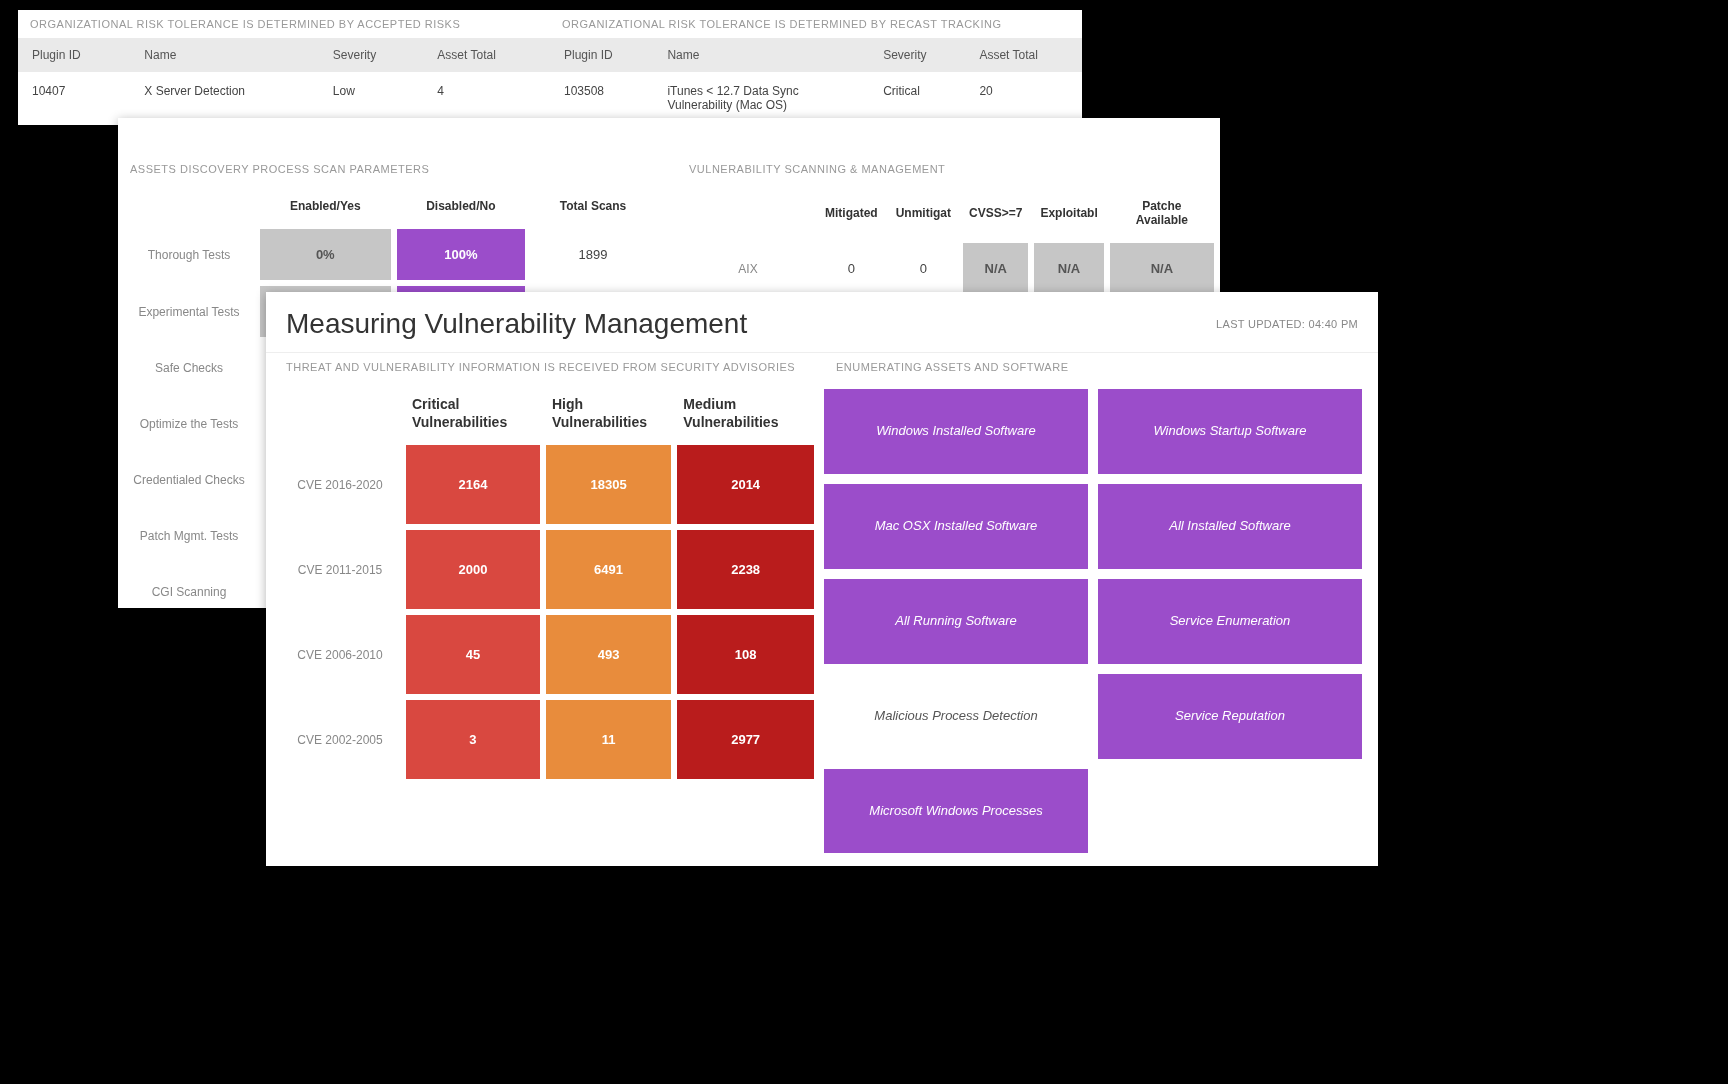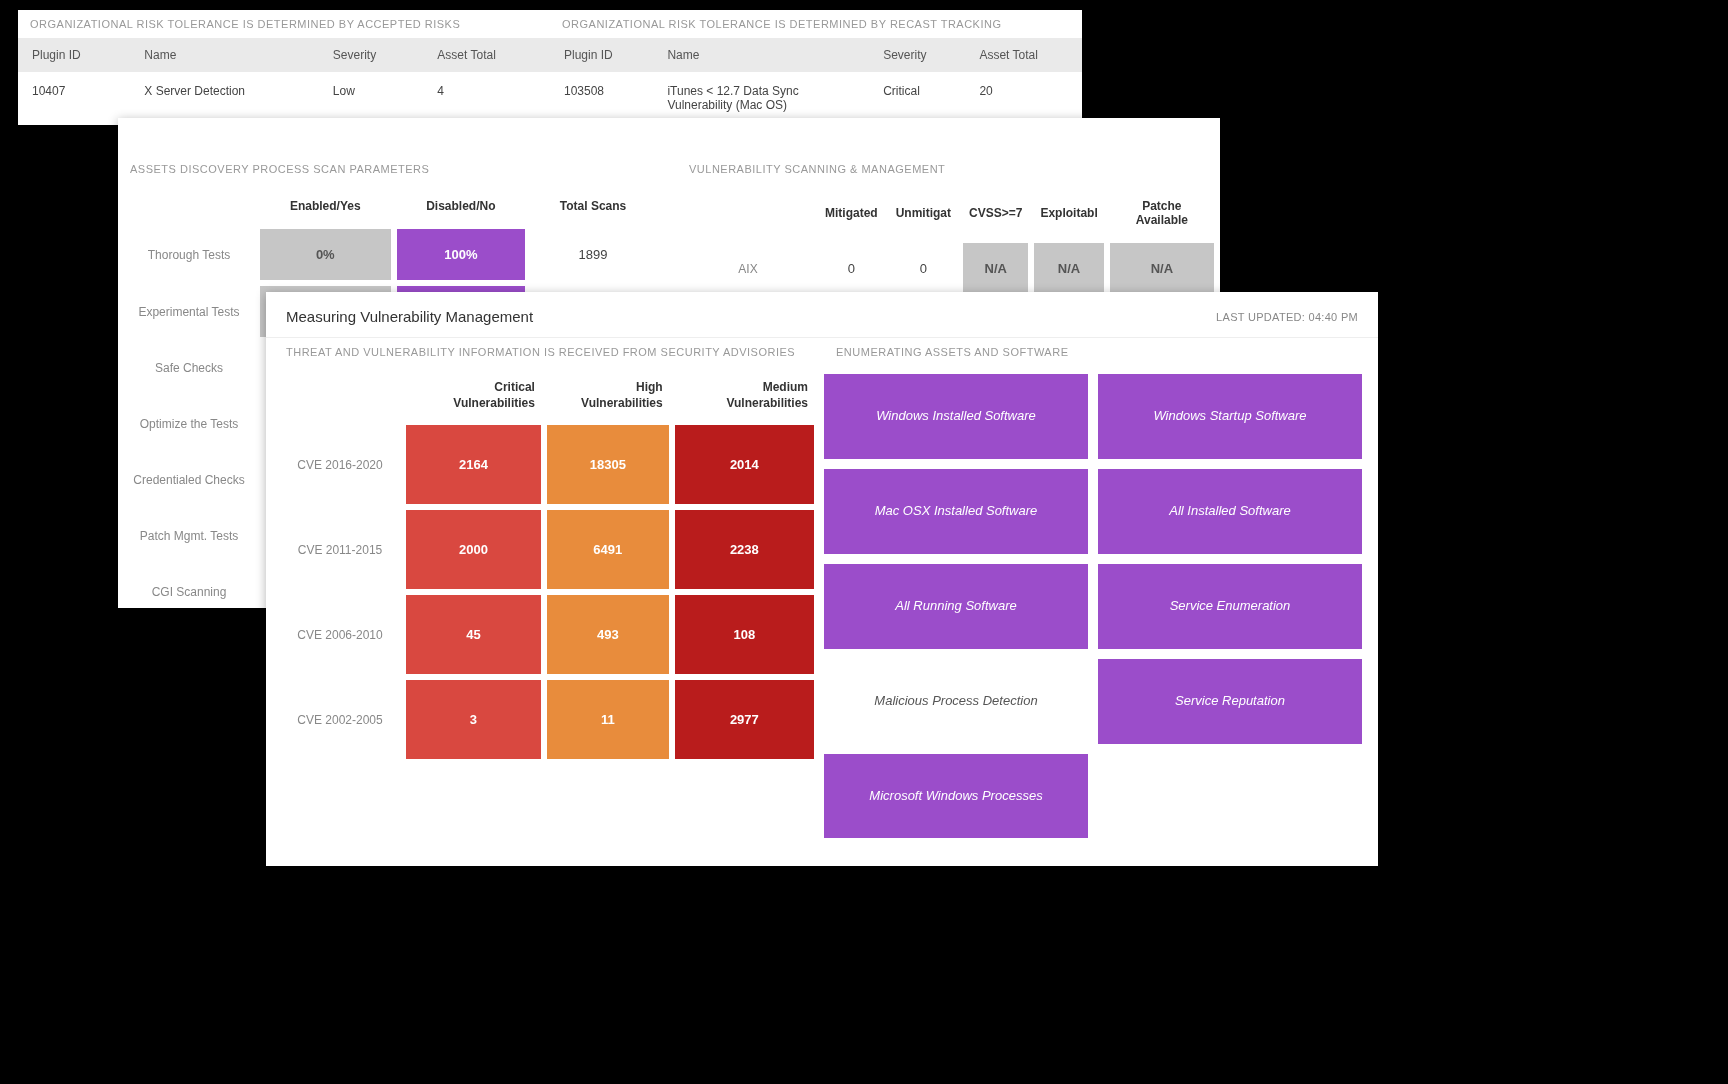--- a/index.html
+++ b/index.html
@@ -41,27 +41,27 @@
   .matrix td.rowlabel { text-align: center; color: #888; font-size: 12px; width: 130px; padding: 18px 6px; }
   .cell { text-align: center; padding: 18px 6px; font-weight: 600; font-size: 13px; }
   .cell-gray { background: #c6c6c6; color: #555; }
   .cell-purple { background: #9b4dca; color: #fff; }
   .cell-red { background: #d94840; color: #fff; }
   .cell-plain { background: transparent; color: #444; font-weight: 400; }
 
   
   .panel3 { left: 266px; top: 292px; width: 1112px; height: 574px; }
   .panel3-header { display: flex; justify-content: space-between; align-items: center; padding: 16px 20px 12px; border-bottom: 1px solid #eee; }
-  .panel3-title { font-size: 15px; font-weight: 300; color: #333; }
+  .panel3-title { font-size: 28px; font-weight: 300; color: #333; }
   .last-updated { font-size: 11px; color: #888; letter-spacing: 0.3px; }
   .panel3-body { display: flex; gap: 4px; padding: 0 8px 12px; }
   .panel3-left, .panel3-right { flex: 1; }
 
   .vuln-matrix { width: 100%; border-collapse: separate; border-spacing: 6px; font-size: 12px; }
-  .vuln-matrix th { padding: 8px 6px; font-weight: 600; color: #333; text-align: right; font-size: 12px; line-height: 1.3; }
+  .vuln-matrix th { padding: 8px 6px; font-weight: 600; color: #333; text-align: left; font-size: 14px; line-height: 1.3; }
   .vuln-matrix td.rowlabel { text-align: center; color: #888; font-size: 12px; width: 120px; padding: 28px 6px; }
   .vcell { text-align: center; padding: 32px 6px; font-weight: 600; font-size: 13px; color: #fff; }
   .vcell-critical { background: #d94840; }
   .vcell-high { background: #e88c3c; }
   .vcell-medium { background: #b91c1c; }
 
   .tile-grid { display: grid; grid-template-columns: 1fr 1fr; gap: 10px; padding: 8px 8px 0 0; font-style: italic; }
   .tile { background: #9b4dca; color: #fff; text-align: center; padding: 34px 10px; font-size: 13px; font-weight: 400; line-height: 1.3; }
   .tile-plain { background: #fff; color: #555; }
 </style>

